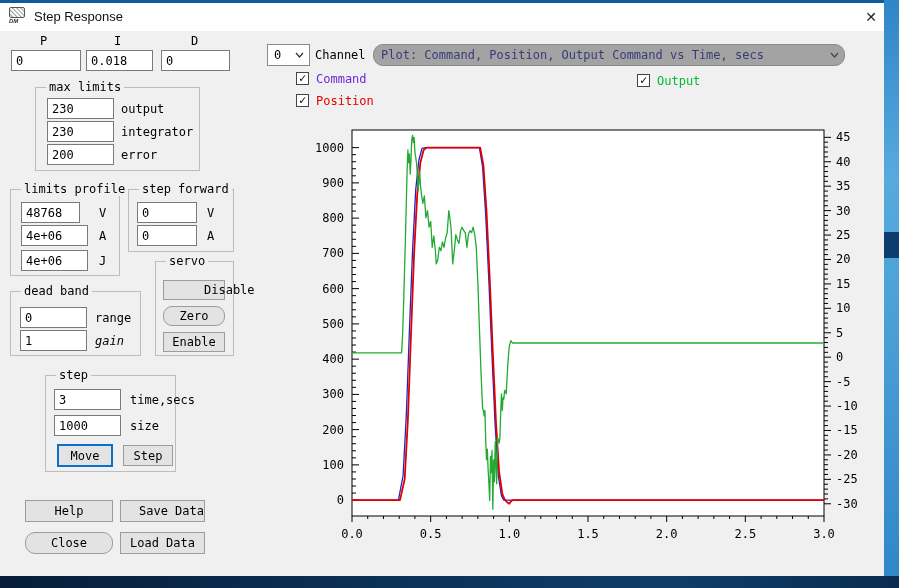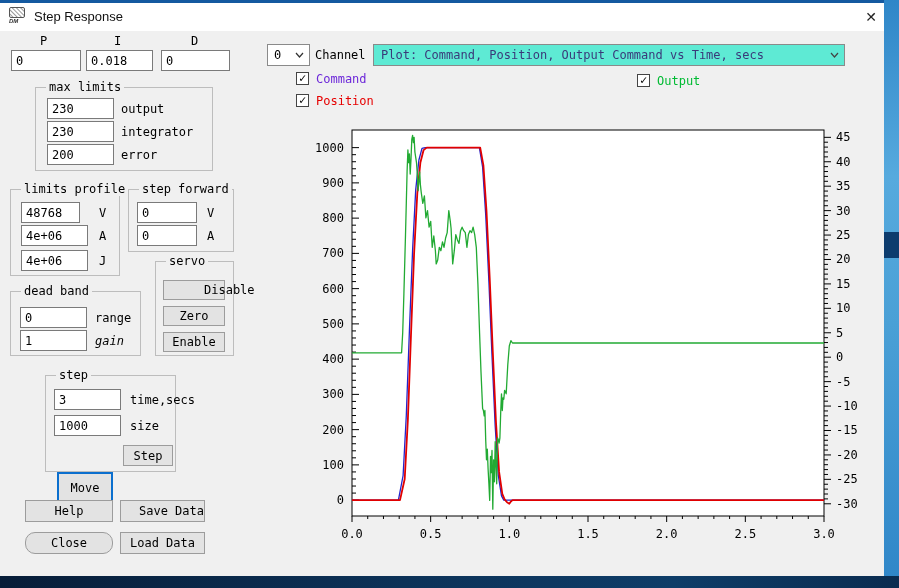--- a/index.html
+++ b/index.html
@@ -28,21 +28,21 @@
   .groupbox { position:absolute; border:1px solid #bdbdbd; }
   .groupbox > .gb-title { position:absolute; top:-8px; left:10px; background:#f0f0f0; padding:0 3px; white-space:nowrap; }
   .btn { position:absolute; background:#e3e3e3; border:1px solid #9c9c9c; font-family:inherit; font-size:12px; color:#000;
     text-align:center; cursor:pointer; }
   .btn-default { border:2px solid #0b6fce; }
   .checkbox { position:absolute; width:13px; height:13px; background:#fff; border:1px solid #444; cursor:pointer;
     font-size:12px; line-height:11px; text-align:center; font-weight:bold; color:#000; }
   .combo { position:absolute; border:1px solid #8a8a8a; background:#fff; cursor:pointer; }
   .combo .chev { position:absolute; right:5px; top:50%; margin-top:-3px; width:9px; height:6px; }
   .combo .chev svg { display:block; }
-  #plot-combo { background:#5eead4; color:#3a3a7a; }
+  #plot-combo { background:#a3a3a3; color:#3a3a7a;border-radius:10px; }
   #plot-combo .combo-text { position:absolute; left:7px; top:3px; white-space:nowrap; }
   #channel-combo .combo-text { position:absolute; left:6px; top:3px; }
   #chart-svg { position:absolute; left:300px; top:113px; }
 </style>
 </head>
 <body>
 
 <div id="stage">
   <div id="desktop-right">
       <div class="dark-patch"></div>
@@ -84,21 +84,21 @@
         </span>
     </div>
 
     <span class="checkbox" style="left:296px;top:69px;">✓</span>
     <span class="lbl" style="left: 316px; top: 69px; color: #6d28d9;">Command</span>
     <span class="checkbox" style="left:296px;top:91px;">✓</span>
     <span class="lbl" style="left: 316px; top: 91px; color: rgb(230, 0, 0);">Position</span>
     <span class="checkbox" style="left:637px;top:71px;">✓</span>
     <span class="lbl" style="left: 657px; top: 71px; color: rgb(0, 187, 51);">Output</span>
 
-    <div class="groupbox" style="left:35px;top:84px;width:178px;height:84px;">
+    <div class="groupbox" style="left:35px;top:84px;width:165px;height:84px;">
       <span class="gb-title">max limits</span>
     </div>
     <input class="field" style="left: 47px; top: 95px; width: 67px;" value="230">
     <span class="lbl" style="left:121px;top:99px;">output</span>
     <input class="field" style="left: 47px; top: 118px; width: 67px;" value="230">
     <span class="lbl" style="left:121px;top:122px;">integrator</span>
     <input class="field" style="left: 47px; top: 141px; width: 67px;" value="200">
     <span class="lbl" style="left:121px;top:145px;">error</span>
 
     <div class="groupbox" style="left:10px;top:186px;width:110px;height:87px;">
@@ -116,39 +116,39 @@
     </div>
     <input class="field" style="left: 137px; top: 199px; width: 60px;" value="0">
     <span class="lbl" style="left:207px;top:203px;">V</span>
     <input class="field" style="left: 137px; top: 222px; width: 60px;" value="0">
     <span class="lbl" style="left:207px;top:226px;">A</span>
 
     <div class="groupbox" style="left:155px;top:258px;width:79px;height:95px;">
       <span class="gb-title">servo</span>
     </div>
     <button class="btn" style="left:163px;top:277px;width:62px;height:20px;padding-left:40px;">Disable</button>
-    <button class="btn" style="left:163px;top:303px;width:62px;height:20px;">Zero</button>
+    <button class="btn" style="left:163px;top:303px;width:62px;height:20px;border-radius:9px;">Zero</button>
     <button class="btn" style="left:163px;top:329px;width:62px;height:20px;">Enable</button>
 
     <div class="groupbox" style="left:10px;top:288px;width:131px;height:65px;">
       <span class="gb-title">dead band</span>
     </div>
     <input class="field" style="left: 20px; top: 304px; width: 67px;" value="0">
     <span class="lbl" style="left:95px;top:308px;">range</span>
     <input class="field" style="left: 20px; top: 327px; width: 67px;" value="1">
     <span class="lbl" style="left:95px;top:331px;font-style:italic;">gain</span>
 
     <div class="groupbox" style="left:45px;top:372px;width:131px;height:97px;">
       <span class="gb-title">step</span>
     </div>
     <input class="field" style="left: 54px; top: 386px; width: 67px;" value="3">
     <span class="lbl" style="left:130px;top:390px;">time,secs</span>
     <input class="field" style="left: 54px; top: 412px; width: 67px;" value="1000">
     <span class="lbl" style="left:130px;top:416px;">size</span>
-    <button class="btn btn-default" style="left:57px;top:441px;width:56px;height:32px;margin-top:28px;">Move</button>
+    <button class="btn btn-default" style="left:57px;top:441px;width:56px;height:23px;">Move</button>
     <button class="btn" style="left:123px;top:442px;width:50px;height:21px;">Step</button>
 
     <button class="btn" style="left:25px;top:497px;width:88px;height:22px;">Help</button>
     <button class="btn" style="left:120px;top:497px;width:85px;height:22px;text-align:right;">Save Data</button>
     <button class="btn" style="left:25px;top:529px;width:88px;height:22px;border-radius:10px;">Close</button>
     <button class="btn" style="left:120px;top:529px;width:85px;height:22px;">Load Data</button>
 
     <svg id="chart-svg" width="578" height="440">
         <rect x="52" y="14" width="472" height="386" fill="#ffffff" stroke="none"></rect>
         <line x1="52" y1="384.13698630136986" x2="59" y2="384.13698630136986" stroke="#000" stroke-width="1"></line>

